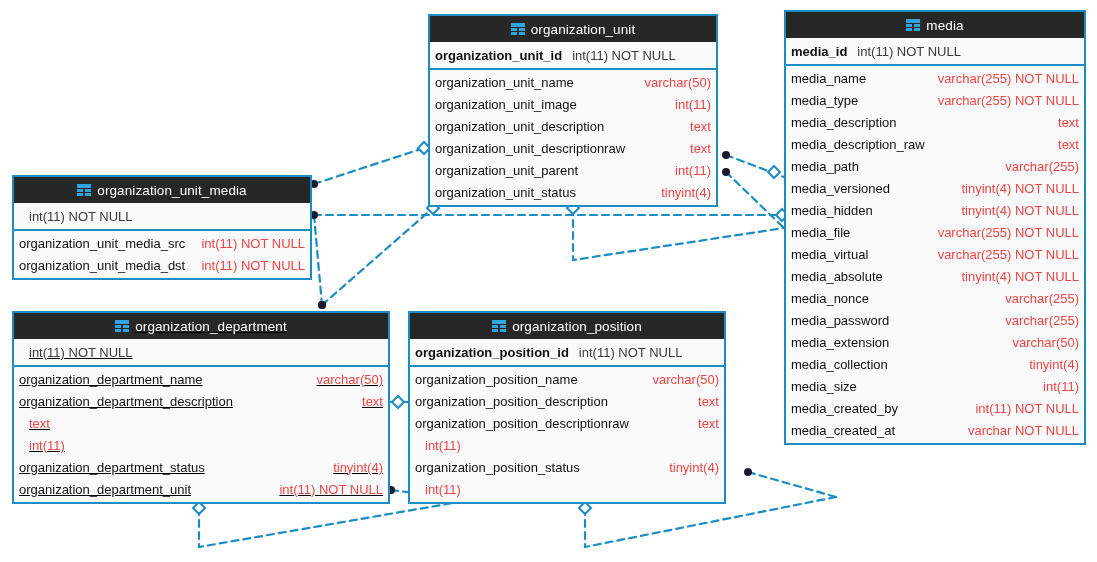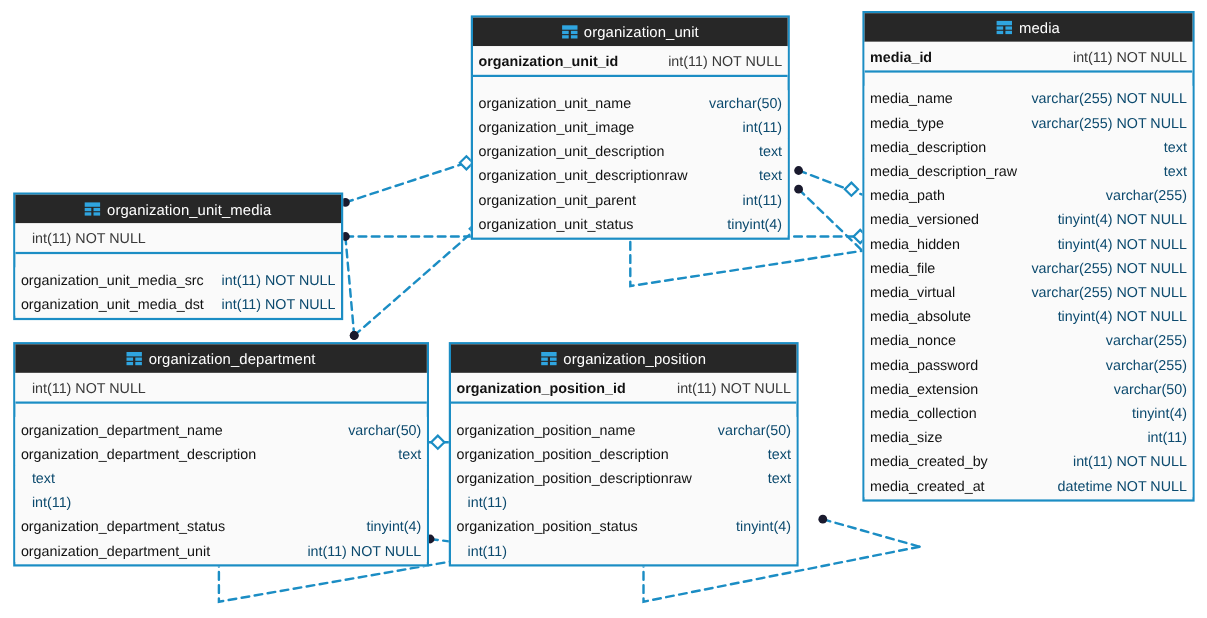--- a/index.html
+++ b/index.html
@@ -65,44 +65,43 @@
     width: 6px; height: 3px;
   }
   .tbl-icon .c1 { left: 0; top: 5px; }
   .tbl-icon .c2 { left: 8px; top: 5px; }
   .tbl-icon .c3 { left: 0; top: 9px; }
   .tbl-icon .c4 { left: 8px; top: 9px; }
 
   .pk-row {
     display: flex;
     align-items: center;
-    justify-content: space-between;
     height: 26px;
     padding: 0 5px;
     border-bottom: 2px solid #1b8dc4;
     background: #fafafa;
     font-size: 13px;
     color: #111111;
   }
   .pk-row .fname { font-weight: bold; }
   .pk-row .ftype { color: #3a3a3a; padding-left: 10px; }
 
   .field-row {
     display: flex;
     align-items: center;
     justify-content: space-between;
     height: 22px;
     padding: 0 5px;
     background: #fafafa;
     font-size: 13px;
     color: #111111;
   }
-  .field-row .ftype { color: #0c4a6e; padding-left: 10px; white-space: nowrap; }
+  .field-row .ftype { color: #ef4444; padding-left: 10px; white-space: nowrap; }
   .field-row .fname { white-space: nowrap; }
-  .fields-wrap { padding: 12px 0 2px 0; text-align: center; }
+  .fields-wrap { padding: 1px 0 2px 0; text-align: center; }
 </style>
 </head>
 <body>
 
 <div id="canvas">
 
   <svg class="links" viewBox="0 0 1097 562" xmlns="http://www.w3.org/2000/svg">
     <g id="link-group" stroke="#1b8dc4" stroke-width="2.2" stroke-dasharray="7 5" fill="none" stroke-linecap="round">
         <path d="M 314,184 L 424,148"></path>
         <path d="M 314,215 L 782,215"></path>
@@ -256,21 +255,21 @@
           <div class="field-row">
             <span class="fname">media_size</span>
             <span class="ftype">int(11)</span>
           </div>
           <div class="field-row">
             <span class="fname">media_created_by</span>
             <span class="ftype">int(11) NOT NULL</span>
           </div>
           <div class="field-row">
             <span class="fname">media_created_at</span>
-            <span class="ftype">datetime NOT NULL</span>
+            <span class="ftype">varchar NOT NULL</span>
           </div>
         </div>
       </div>
       <div class="entity" style="left: 12px; top: 175px; width: 300px;">
         <div class="ent-header">
           <span class="tbl-icon">
             <span class="bar"></span>
             <span class="c c1"></span>
             <span class="c c2"></span>
             <span class="c c3"></span>
@@ -285,21 +284,21 @@
           <div class="field-row">
             <span class="fname">organization_unit_media_src</span>
             <span class="ftype">int(11) NOT NULL</span>
           </div>
           <div class="field-row">
             <span class="fname">organization_unit_media_dst</span>
             <span class="ftype">int(11) NOT NULL</span>
           </div>
         </div>
       </div>
-      <div class="entity" style="left: 12px; top: 311px; width: 378px;">
+      <div class="entity" style="left: 12px; top: 311px; width: 378px; text-decoration: underline;">
         <div class="ent-header">
           <span class="tbl-icon">
             <span class="bar"></span>
             <span class="c c1"></span>
             <span class="c c2"></span>
             <span class="c c3"></span>
             <span class="c c4"></span>
           </span>
           <span>organization_department</span>
         </div>

